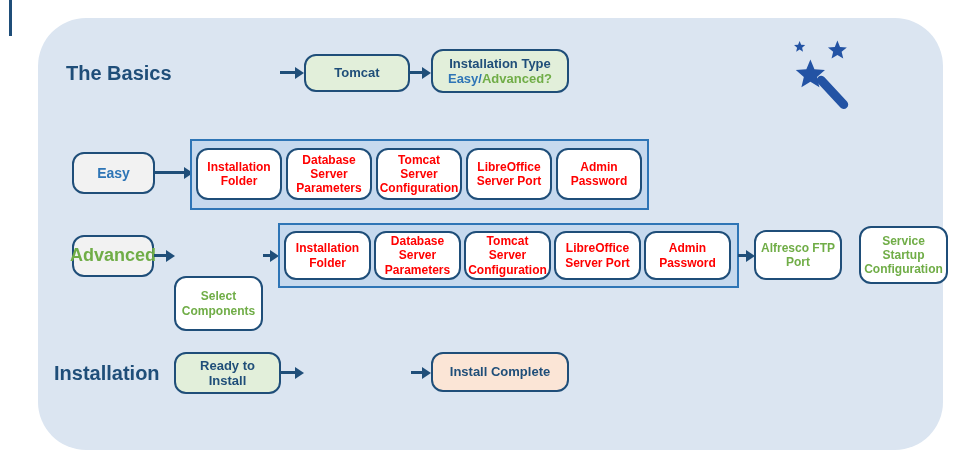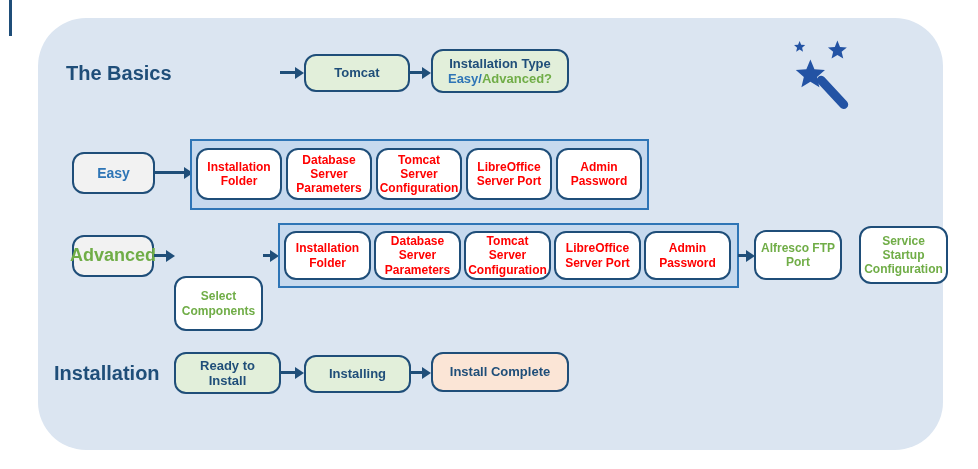--- a/index.html
+++ b/index.html
@@ -139,22 +139,19 @@
     <span class="text-green">Service Startup Configuration</span>
   </div>
 
   <div class="row-label" style="left:54px; top:362px;">Installation</div>
 
   <div class="box fill-green" style="left:174px; top:352px; width:107px; height:42px;">
     <span>Ready to Install</span>
   </div>
   <div class="arrow" style="left:281px; top:371px; width:14px;"></div>
 
-  <div class="box fill-green" style="left:304px; top:355px; width:107px; height:38px;">
-    <span>Installing</span>
-  </div>
   <div class="arrow" style="left:411px; top:371px; width:11px;"></div>
 
   <div class="box fill-peach" style="left:431px; top:352px; width:138px; height:40px;">
     <span>Install Complete</span>
   </div>
 
 </div>
 
 </body></html>

